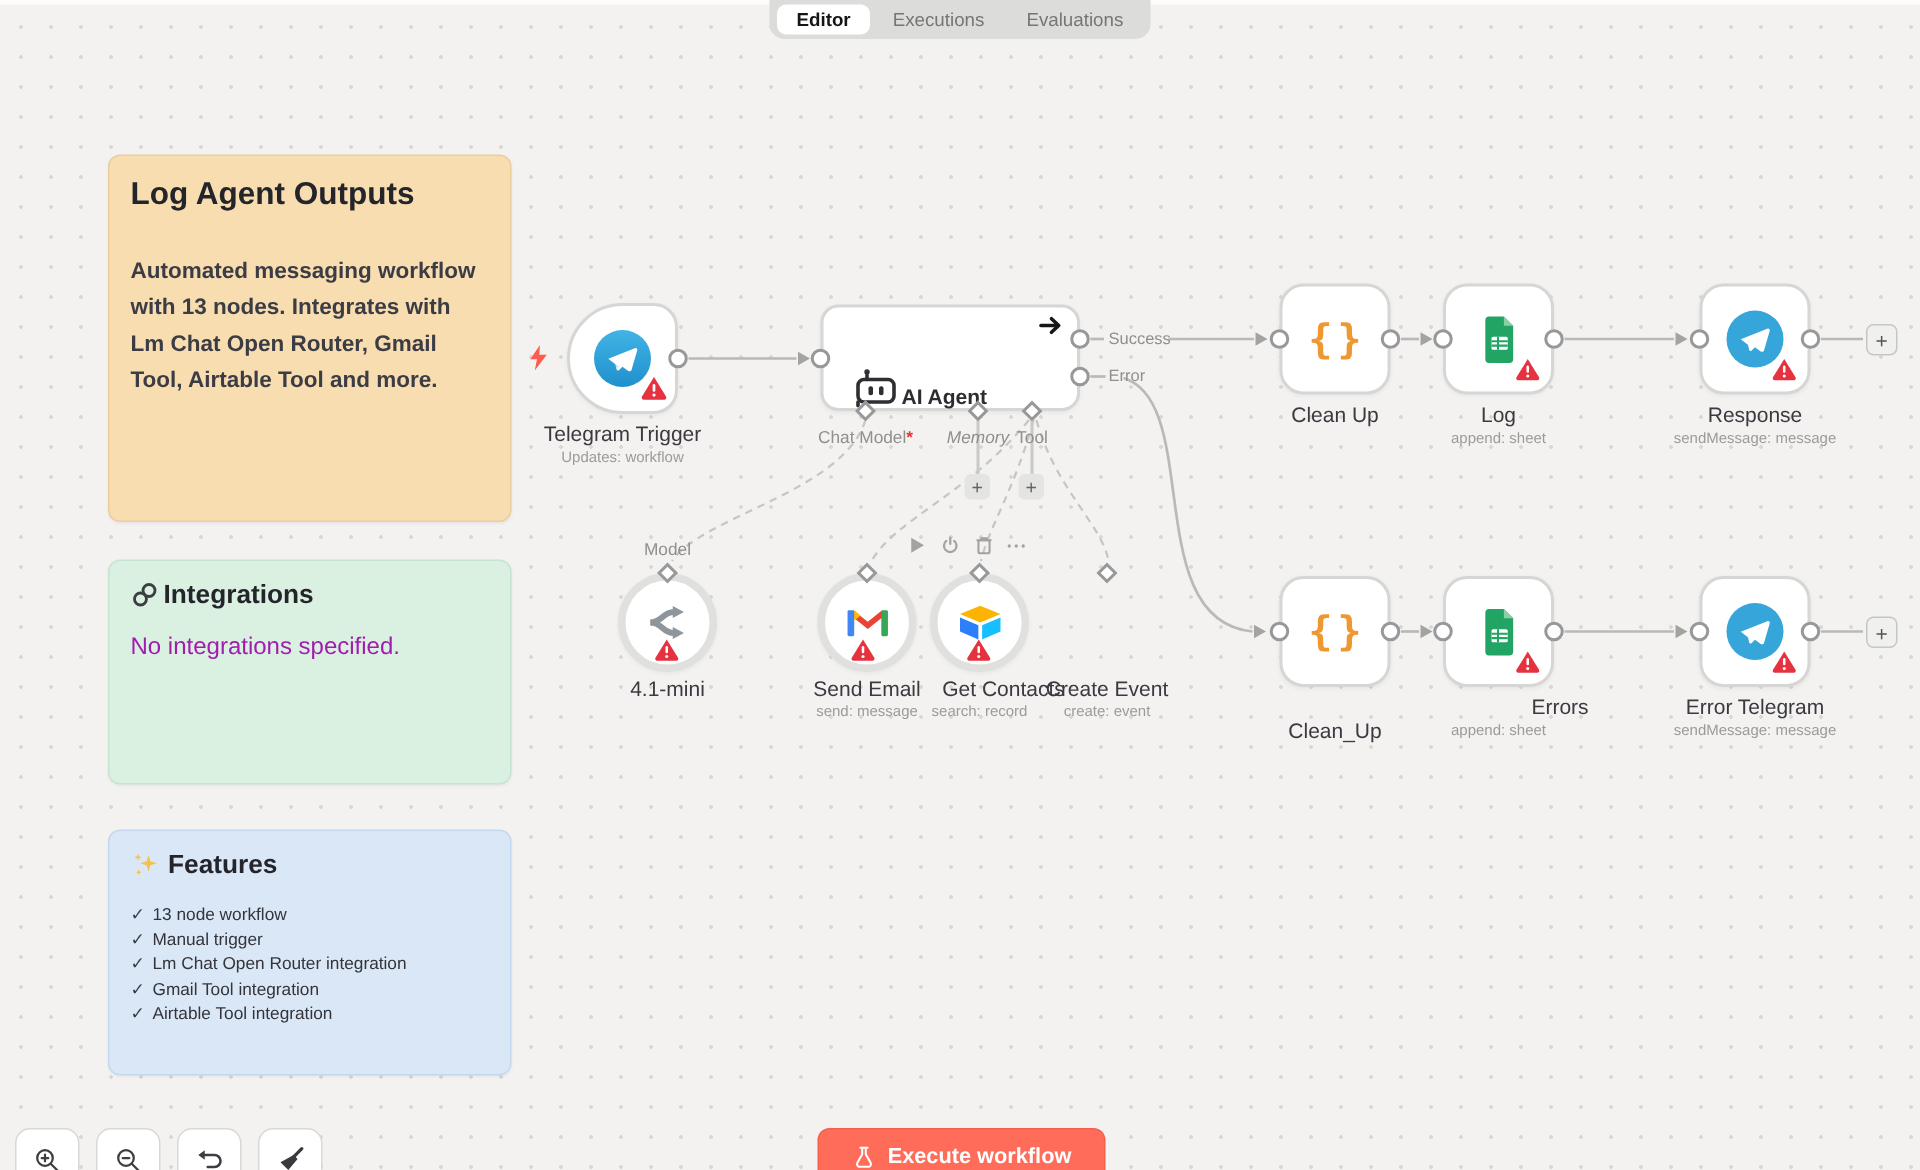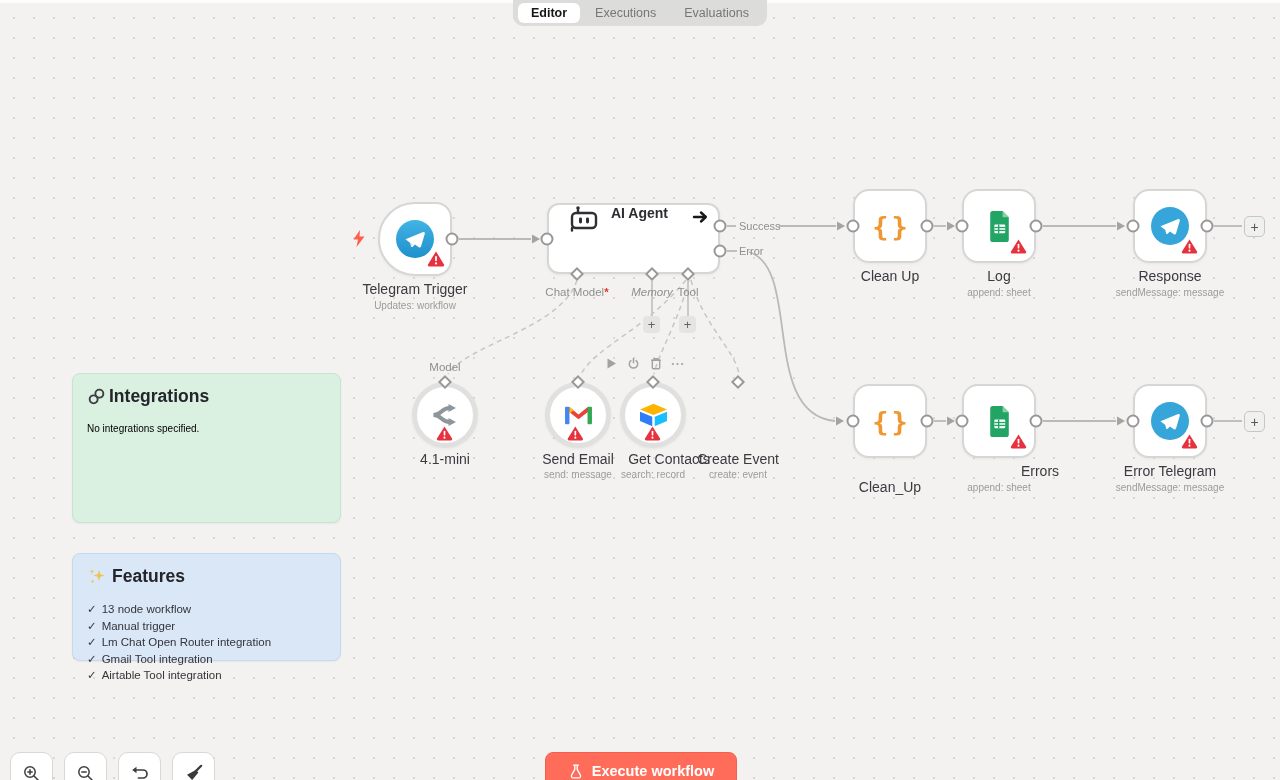--- a/index.html
+++ b/index.html
@@ -13,36 +13,36 @@
   
   .tabbar{position:absolute;left:513px;top:0;height:22px;background:#dcdcdb;border-radius:0 0 10px 10px;
     display:flex;align-items:center;padding:2px 5px;gap:2px;z-index:30;}
   .tab{font-size:12.5px;color:#767676;padding:3px 13px;border-radius:6px;cursor:pointer;white-space:nowrap;}
   .tab.active{background:#ffffff;color:#161616;font-weight:700;}
 
   
   .note{position:absolute;border-radius:8px;box-sizing:border-box;padding:12px 14px;box-shadow:0 1px 2px rgba(0,0,0,.05);}
   .note-orange{left:72px;top:103px;width:269px;height:245px;background:#f7ddb0;border:1px solid #eaceA0;}
   .note-green{left:72px;top:373px;width:269px;height:150px;background:#daf0e1;border:1px solid #c5e4d2;}
-  .note-blue{left:72px;top:553px;width:269px;height:108px;background:#d9e7f7;border:1px solid #c4d9ef;}
+  .note-blue{left:72px;top:553px;width:269px;height:164px;background:#d9e7f7;border:1px solid #c4d9ef;}
   .note-h1{font-size:21px;font-weight:700;color:#24242b;margin:2px 0 0 0;}
   .note-body{font-size:15px;line-height:1.63;font-weight:600;color:#3c3c45;margin-top:27px;}
   .note-h2{font-size:17.5px;font-weight:700;color:#24242b;display:flex;align-items:center;gap:3px;}
-  .note-small{font-size:10px;color:#000000;margin-top:16px;}
+  .note-small{font-size:16px;color:#a21caf;margin-top:16px;}
   .feat-list{margin-top:15px;display:flex;flex-direction:column;gap:2.6px;}
   .feat-item{font-size:11.5px;color:#34343a;display:flex;gap:5px;align-items:baseline;}
   .feat-check{color:#3c3c42;}
 
   
   .node{position:absolute;background:#fff;border:2px solid #d6d6d4;box-sizing:border-box;
     box-shadow:0 1px 3px rgba(0,0,0,.05);z-index:10;}
   .rectnode{width:74px;height:74px;border-radius:16px;display:flex;align-items:center;justify-content:center;}
   .trignode{border-radius:37px 16px 16px 37px;}
   .circnode{width:66px;height:66px;border-radius:50%;border:5px solid #e0e0de;display:flex;align-items:center;justify-content:center;}
-  .ainode{left:547px;top:203px;width:173px;height:71px;border-radius:12px;display:flex;align-items:flex-start;padding-left:18px;gap:10px;}
+  .ainode{left:547px;top:203px;width:173px;height:71px;border-radius:12px;display:flex;align-items:flex-end;padding-left:18px;}
   .ainode .ailabel{font-size:14px;font-weight:700;color:#2c2c31;}
   .warn{position:absolute;width:18px;height:16px;}
   .nlabel{position:absolute;transform:translateX(-50%);font-size:14px;font-weight:500;color:#3a3a40;white-space:nowrap;z-index:12;}
   .nsub{position:absolute;transform:translateX(-50%);font-size:10px;color:#9b9b99;white-space:nowrap;z-index:12;}
   .portlabel{position:absolute;transform:translateX(-50%);font-size:11.5px;color:#8f8f8d;white-space:nowrap;z-index:12;}
   .outlabel{position:absolute;font-size:11px;color:#8f8f8d;white-space:nowrap;z-index:12;}
   .req{color:#e3342c;font-weight:700;}
 
   .port{position:absolute;width:13px;height:13px;border-radius:50%;background:#fff;border:2px solid #98989b;
     box-sizing:border-box;transform:translate(-50%,-50%);z-index:15;}
@@ -106,20 +106,24 @@
       <path d="M688,280 V316"></path>
     </g>
   </svg>
 
   <div class="tabbar">
     <div class="tab active">Editor</div>
     <div class="tab">Executions</div>
     <div class="tab">Evaluations</div>
   </div>
 
+  <div class="note note-orange">
+    <div class="note-h1">Log Agent Outputs</div>
+    <div class="note-body">Automated messaging workflow with 13 nodes. Integrates with Lm Chat Open Router, Gmail Tool, Airtable Tool and more.</div>
+  </div>
 
   <div class="note note-green">
     <div class="note-h2">
       <span style="display:inline-flex;">
         <svg width="19" height="19" viewBox="0 0 20 20" fill="none" stroke="#3d3d44" stroke-width="2">
           <circle cx="7" cy="13" r="4.2"></circle>
             <circle cx="13" cy="7" r="4.2"></circle>
         </svg>
       </span>
       <span>Integrations</span>

